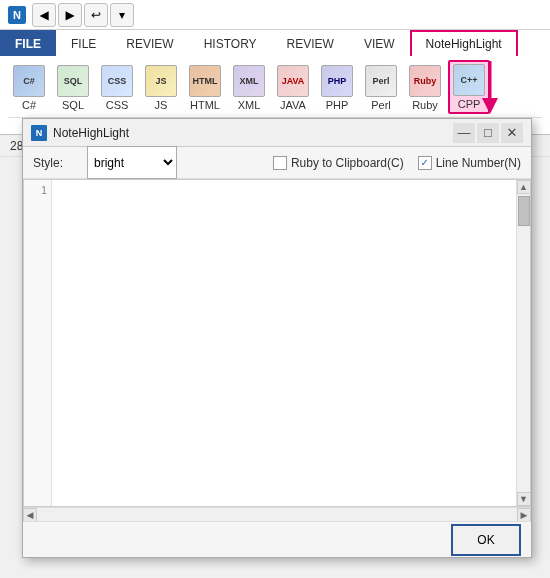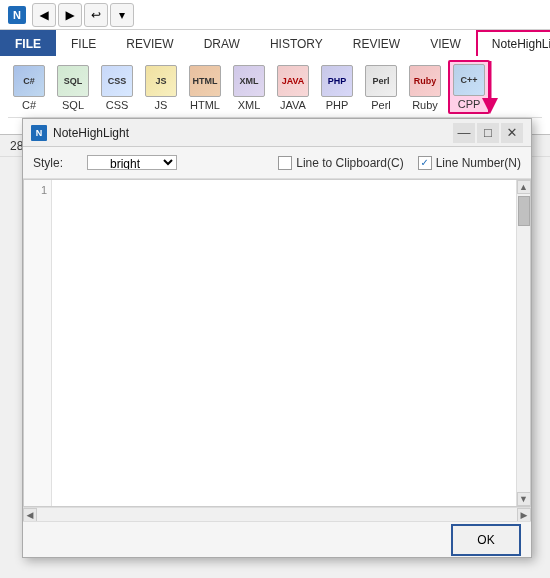--- a/index.html
+++ b/index.html
@@ -221,22 +221,22 @@
       height: 32px;
       background: #f5f5f5;
       border-bottom: 1px solid #ddd;
       display: flex;
       align-items: center;
       padding: 0 10px;
       gap: 24px;
     }
     .style-label { font-size: 12px; color: #333; }
     .style-select {
-      height: 15px;
-      padding: 0 18px;
+      height: 33px;
+      padding: 0 2px;
       font-size: 12px;
       border: 1px solid #aaa;
       background: white;
       min-width: 90px;
       cursor: pointer;
     }
     .toolbar-right {
       display: flex;
       align-items: center;
       gap: 14px;
@@ -350,21 +350,20 @@
     <div class="nav-btn">▶</div>
     <div class="nav-btn">↩</div>
     <div class="nav-btn">▾</div>
   </div>
 </div>
 
 <div class="ribbon-tabs">
   <div class="ribbon-tab file">FILE</div>
   <div class="ribbon-tab">FILE</div>
   <div class="ribbon-tab">REVIEW</div>
-  <div class="ribbon-tab">DRAW</div>
   <div class="ribbon-tab">HISTORY</div>
   <div class="ribbon-tab">REVIEW</div>
   <div class="ribbon-tab">VIEW</div>
   <div class="ribbon-tab highlight-active">NoteHighLight</div>
 </div>
 
 <div class="ribbon-content">
   <div class="ribbon-icons-row">
     <div class="lang-item">
       <div class="lang-icon csharp">C#</div>
@@ -439,21 +438,21 @@
   </div>
 
   <div class="dialog-toolbar">
     <span class="style-label">Style:</span>
     <select class="style-select">
       <option>bright</option>
     </select>
     <div class="toolbar-right">
       <div class="checkbox-item">
         <div class="cb"></div>
-        <span>Line to Clipboard(C)</span>
+        <span>Ruby to Clipboard(C)</span>
       </div>
       <div class="checkbox-item">
         <div class="cb checked">✓</div>
         <span>Line Number(N)</span>
       </div>
     </div>
   </div>
 
   <div class="dialog-editor">
     <div class="line-numbers">

